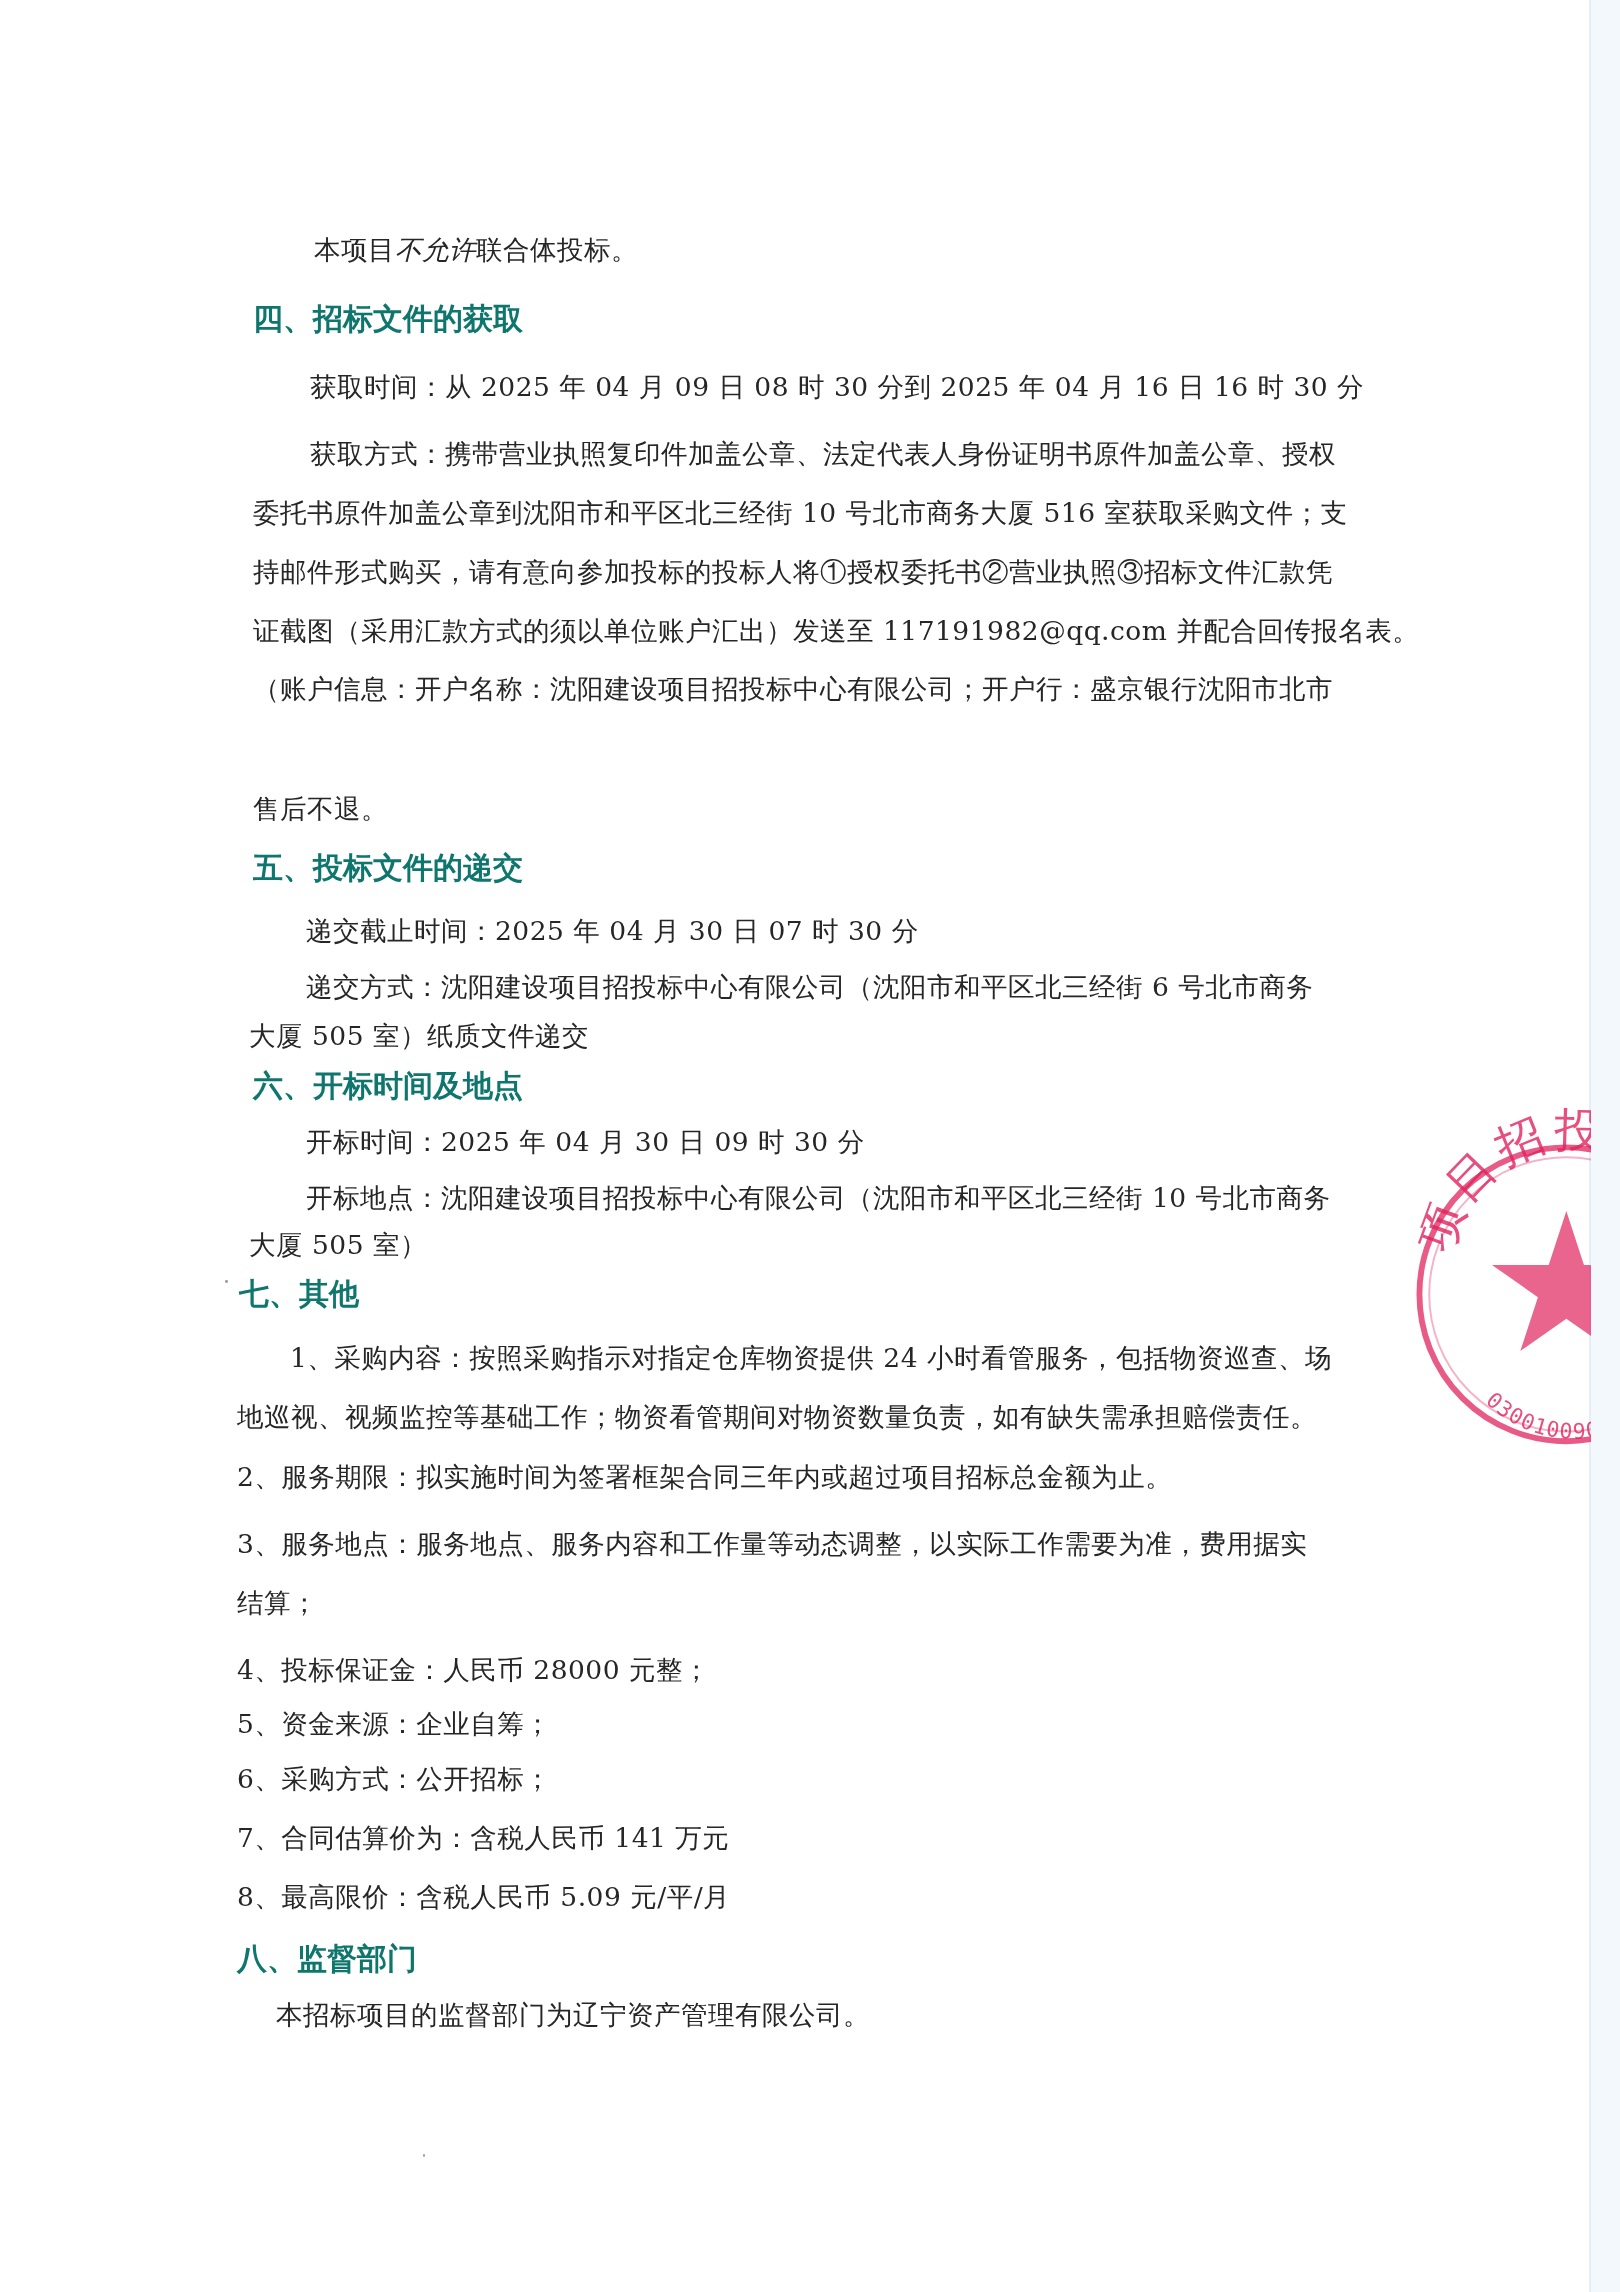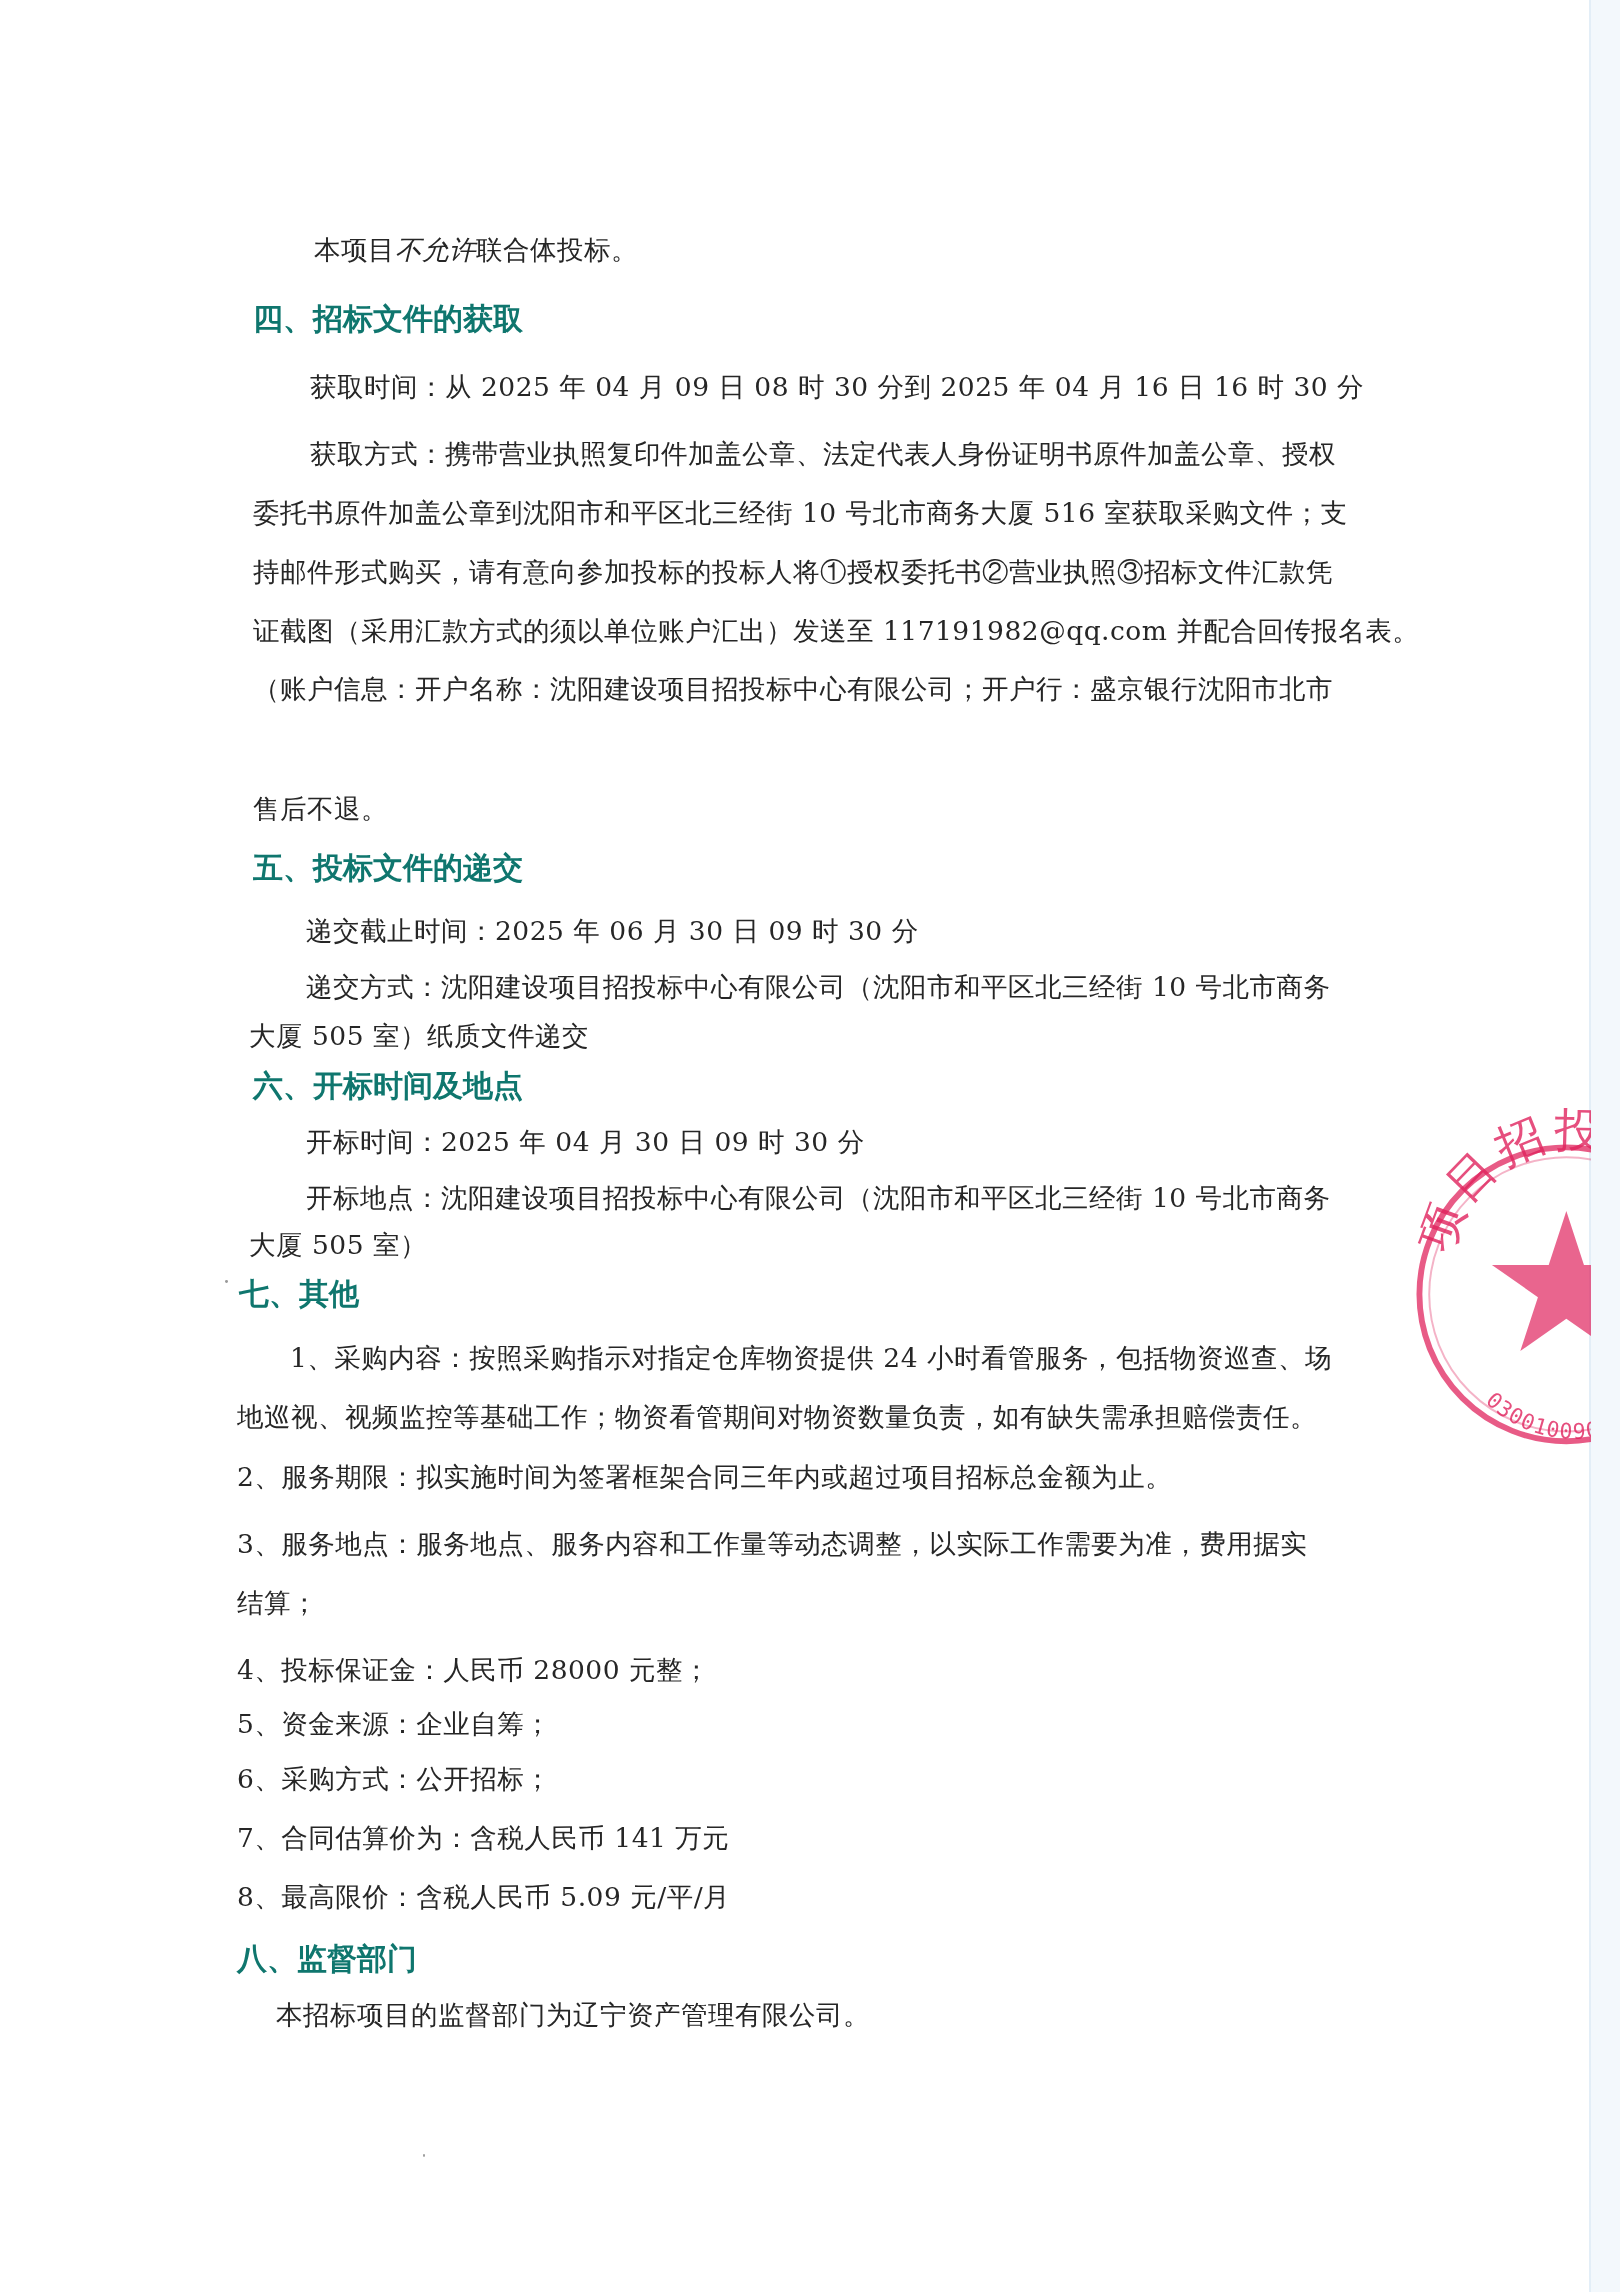--- a/index.html
+++ b/index.html
@@ -78,22 +78,22 @@
   <div class="heading" style="left:253px; top:299px;">四、招标文件的获取</div>
   <div class="line" style="left:310px; top:370px;">获取时间：从 2025 年 04 月 09 日  08 时 30 分到 2025 年 04 月 16 日  16 时 30 分</div>
   <div class="line" style="left:310px; top:437px;">获取方式：携带营业执照复印件加盖公章、法定代表人身份证明书原件加盖公章、授权</div>
   <div class="line" style="left:253px; top:496px;">委托书原件加盖公章到沈阳市和平区北三经街 10 号北市商务大厦 516 室获取采购文件；支</div>
   <div class="line" style="left:253px; top:555px;">持邮件形式购买，请有意向参加投标的投标人将①授权委托书②营业执照③招标文件汇款凭</div>
   <div class="line" style="left:253px; top:614px;">证截图（采用汇款方式的须以单位账户汇出）发送至 117191982@qq.com 并配合回传报名表。</div>
   <div class="line" style="left:253px; top:672px;">（账户信息：开户名称：沈阳建设项目招投标中心有限公司；开户行：盛京银行沈阳市北市</div>
   <div class="line" style="left:253px; top:792px;">售后不退。</div>
 
   <div class="heading" style="left:253px; top:848px;">五、投标文件的递交</div>
-  <div class="line" style="left:306px; top:914px;">递交截止时间：2025 年 06 月 30 日  09 时 30 分</div>
-  <div class="line" style="left:306px; top:970px;">递交方式：沈阳建设项目招投标中心有限公司（沈阳市和平区北三经街 10 号北市商务</div>
+  <div class="line" style="left:306px; top:914px;">递交截止时间：2025 年 04 月 30 日  07 时 30 分</div>
+  <div class="line" style="left:306px; top:970px;">递交方式：沈阳建设项目招投标中心有限公司（沈阳市和平区北三经街 6 号北市商务</div>
   <div class="line" style="left:249px; top:1019px;">大厦 505 室）纸质文件递交</div>
 
   <div class="heading" style="left:253px; top:1066px;">六、开标时间及地点</div>
   <div class="line" style="left:306px; top:1125px;">开标时间：2025 年 04 月 30 日  09 时 30 分</div>
   <div class="line" style="left:306px; top:1181px;">开标地点：沈阳建设项目招投标中心有限公司（沈阳市和平区北三经街 10 号北市商务</div>
   <div class="line" style="left:249px; top:1228px;">大厦 505 室）</div>
 
   <div class="dot" style="left:225px; top:1280px;"></div>
   <div class="heading" style="left:239px; top:1274px;">七、其他</div>
   <div class="line" style="left:290px; top:1341px;">1、采购内容：按照采购指示对指定仓库物资提供 24 小时看管服务，包括物资巡查、场</div>

